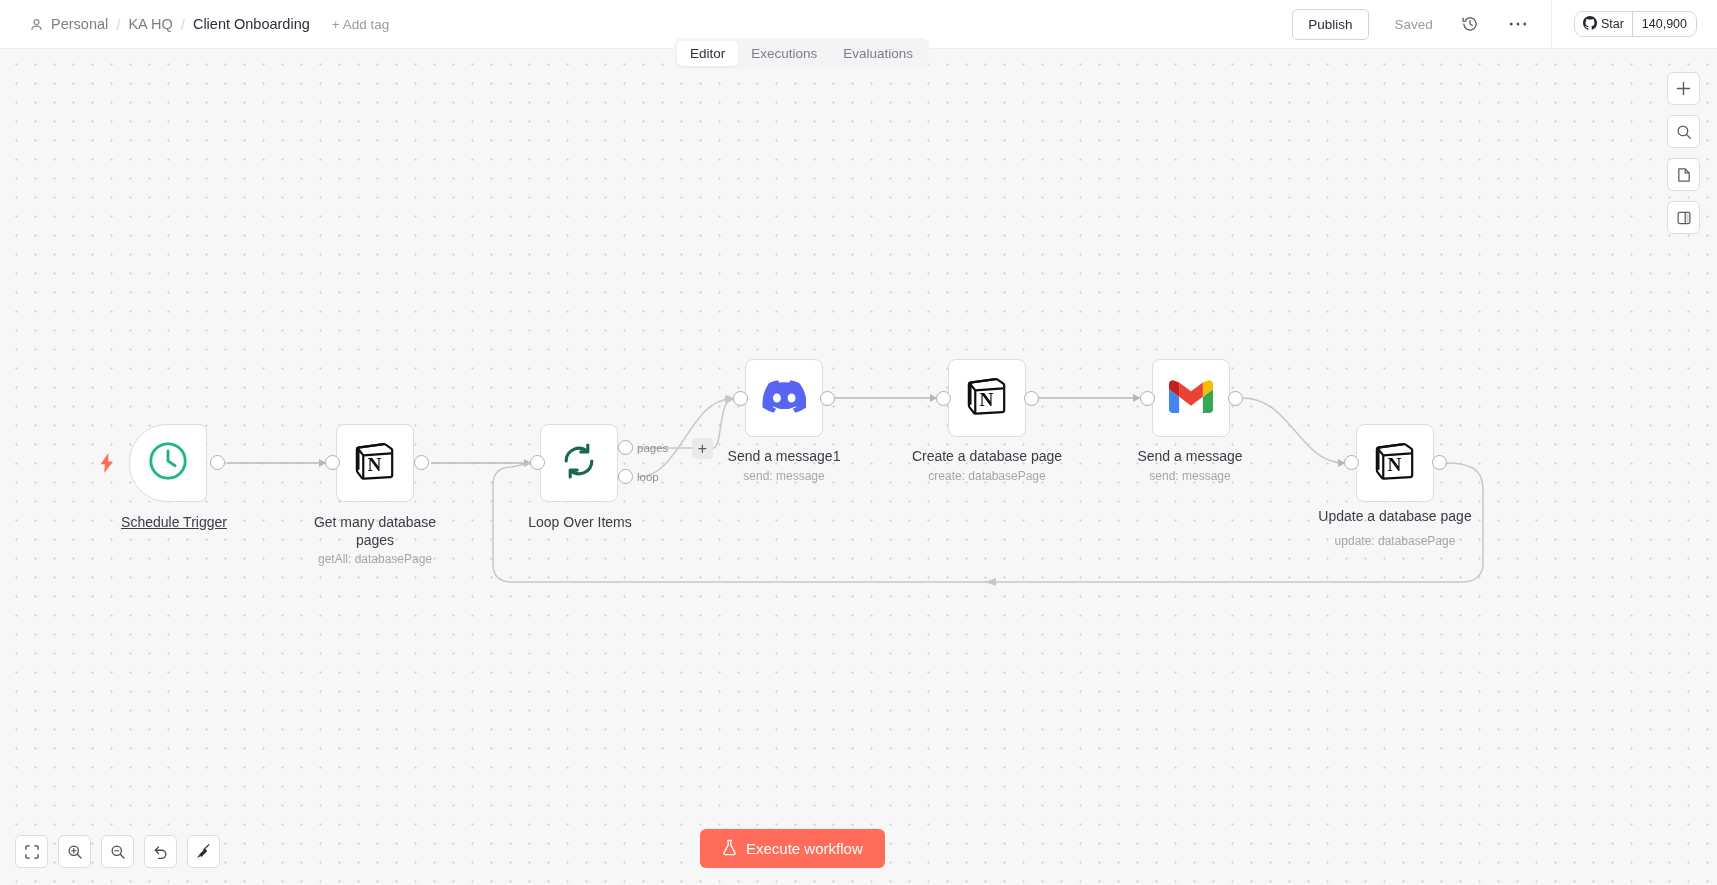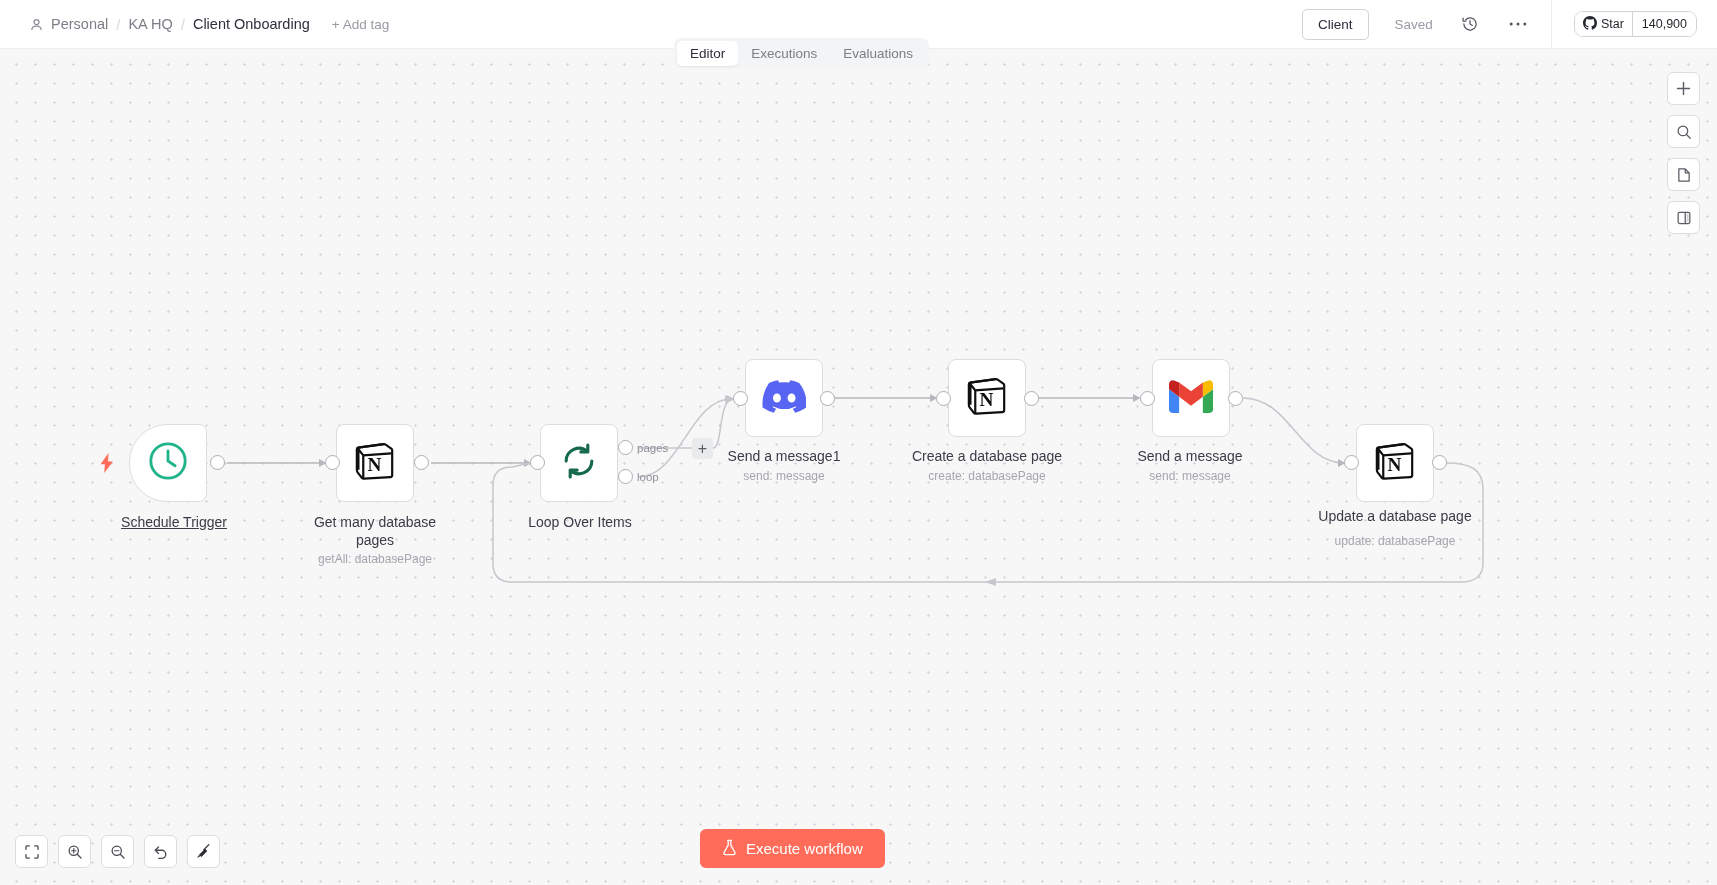--- a/index.html
+++ b/index.html
@@ -198,21 +198,21 @@
     </span>
     <span class="bc-link">Personal</span>
     <span class="bc-sep">/</span>
     <span class="bc-link">KA HQ</span>
     <span class="bc-sep">/</span>
     <span class="bc-current">Client Onboarding</span>
     <span class="add-tag">+ Add tag</span>
   </div>
 
   <div class="topbar-right">
-    <button class="publish-btn">Client</button>
+    <button class="publish-btn">Publish</button>
     <span class="saved-text">Saved</span>
     <span class="icon-btn-top">
       <svg width="18" height="18" viewBox="0 0 20 20" fill="none">
         <path d="M3.2 10a6.8 6.8 0 1 0 2-4.8" stroke="#55555f" stroke-width="1.4" fill="none" stroke-linecap="round"></path>
         <path d="M2.3 3.4v3.4h3.4" stroke="#55555f" stroke-width="1.4" fill="none" stroke-linecap="round" stroke-linejoin="round"></path>
         <path d="M10 6.3V10l2.6 1.6" stroke="#55555f" stroke-width="1.4" fill="none" stroke-linecap="round"></path>
       </svg>
     </span>
     <span class="icon-btn-top">
       <svg width="18" height="6" viewBox="0 0 18 6">

